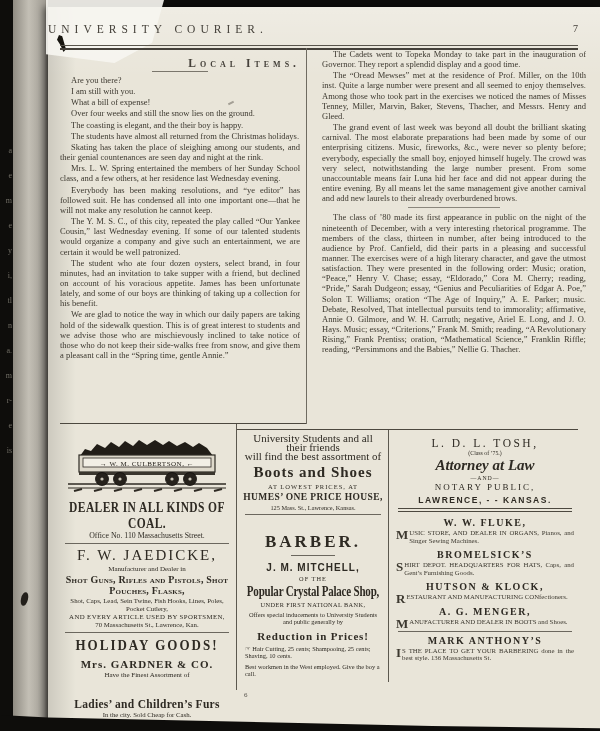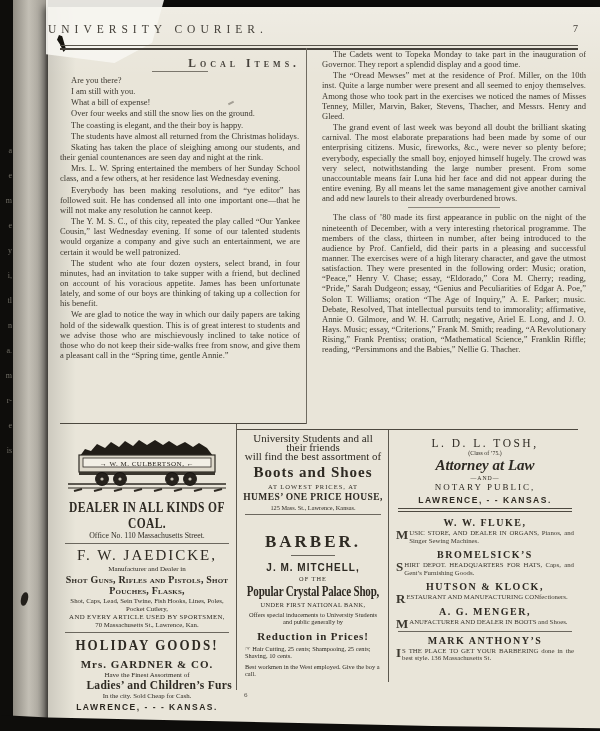--- a/index.html
+++ b/index.html
@@ -64,21 +64,21 @@
   
   .coal-head{font-size:11.5px;font-weight:bold;letter-spacing:.4px;transform:scaleY(1.3);transform-origin:center top;margin-top:2px;}
   .coal-sub{font-size:7.8px;margin-top:8px;}
   .jaedicke-name{font-size:15px;letter-spacing:2px;margin-top:3px;}
   .tiny-center{font-size:7px;margin-top:1px;}
   .smallcaps-line{font-variant:small-caps;font-weight:bold;font-size:10px;letter-spacing:.2px;margin-top:1px;}
   .fine-line{font-size:6.8px;line-height:7.6px;margin-top:1px;}
   .caps-line{font-size:6.8px;letter-spacing:.4px;margin-top:1px;}
   .holiday{font-size:13px;font-weight:bold;letter-spacing:2px;transform:scaleY(1.15);margin-top:4px;}
   .gardner-name{font-size:11px;font-weight:bold;letter-spacing:1px;margin-top:5px;}
-  .furs{font-size:11.5px;font-weight:bold;letter-spacing:.3px;margin-top:0;text-align:right;}
+  .furs{font-size:11.5px;font-weight:bold;letter-spacing:.3px;margin-top:19px;}
   .loc-line{font-family:"Liberation Sans","DejaVu Sans",sans-serif;font-weight:bold;font-size:8.5px;
             letter-spacing:1.5px;margin-top:3px;}
 
   
   .humes-line{font-size:11px;line-height:9px;}
   .boots{font-size:15px;font-weight:bold;letter-spacing:1px;margin:3px 0 2px;}
   .lowest{font-size:6.5px;letter-spacing:1px;}
   .humes-name{font-size:9.5px;font-weight:bold;letter-spacing:.4px;margin-top:2px;}
   .addr{font-size:6.3px;margin-top:2px;}
   .barber{font-size:17px;font-weight:bold;letter-spacing:3px;margin:17px 0 2px;}

